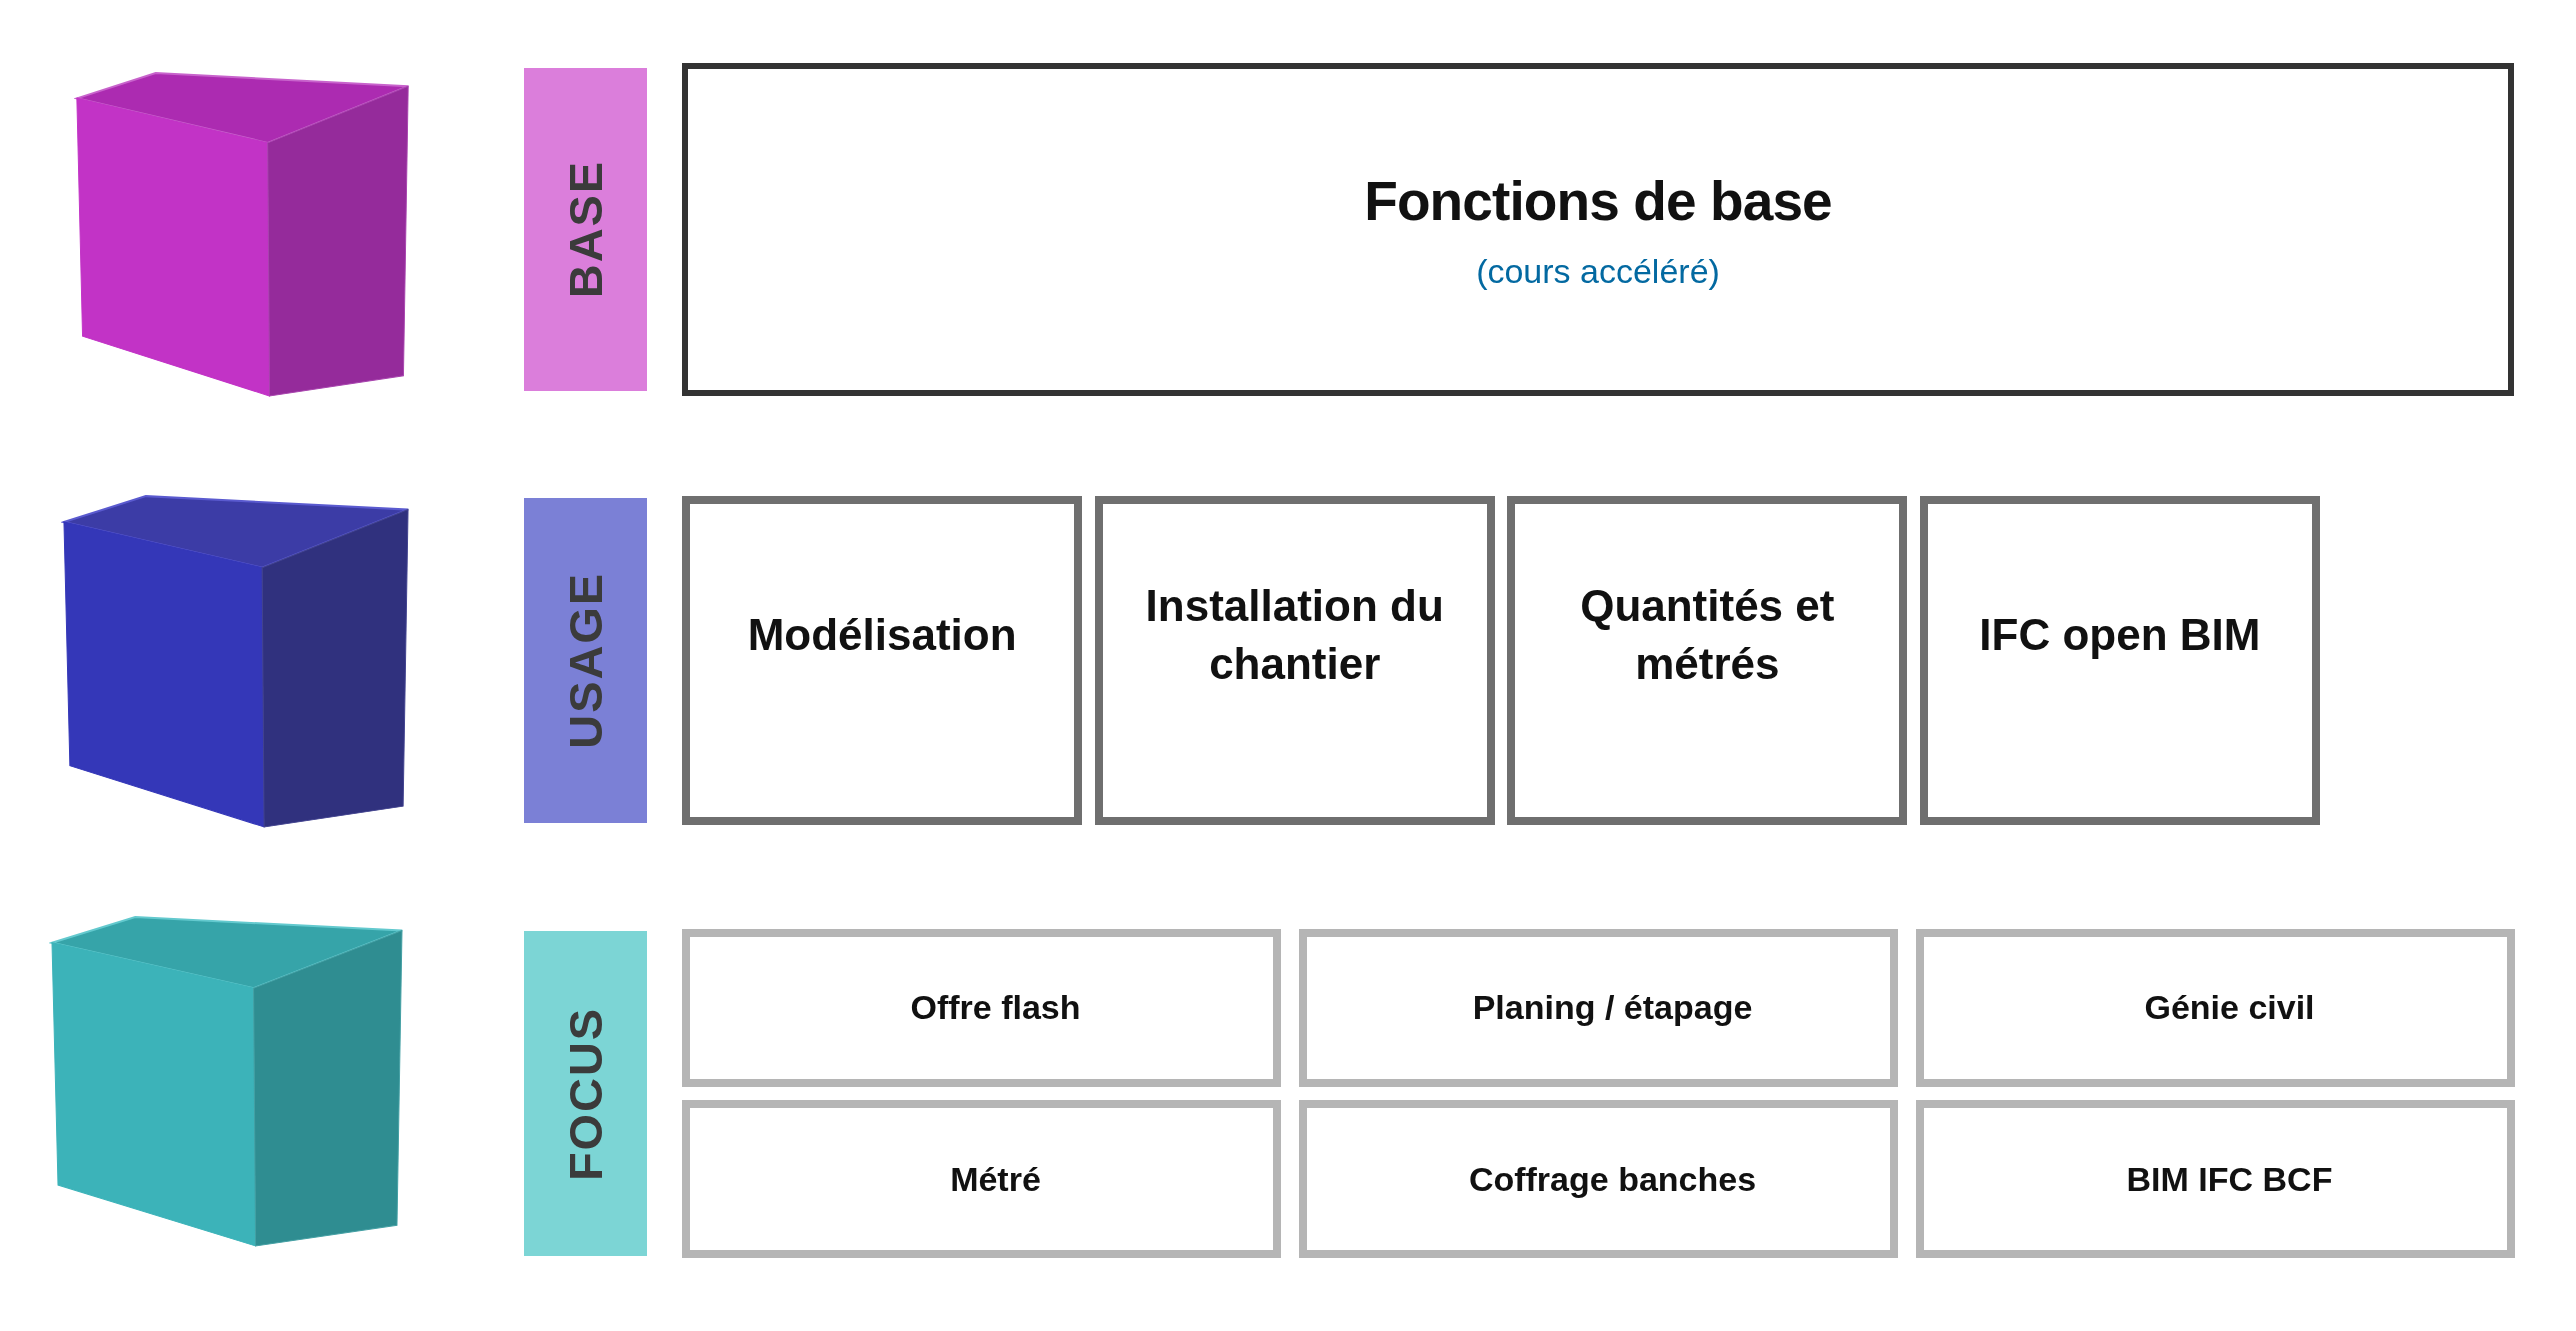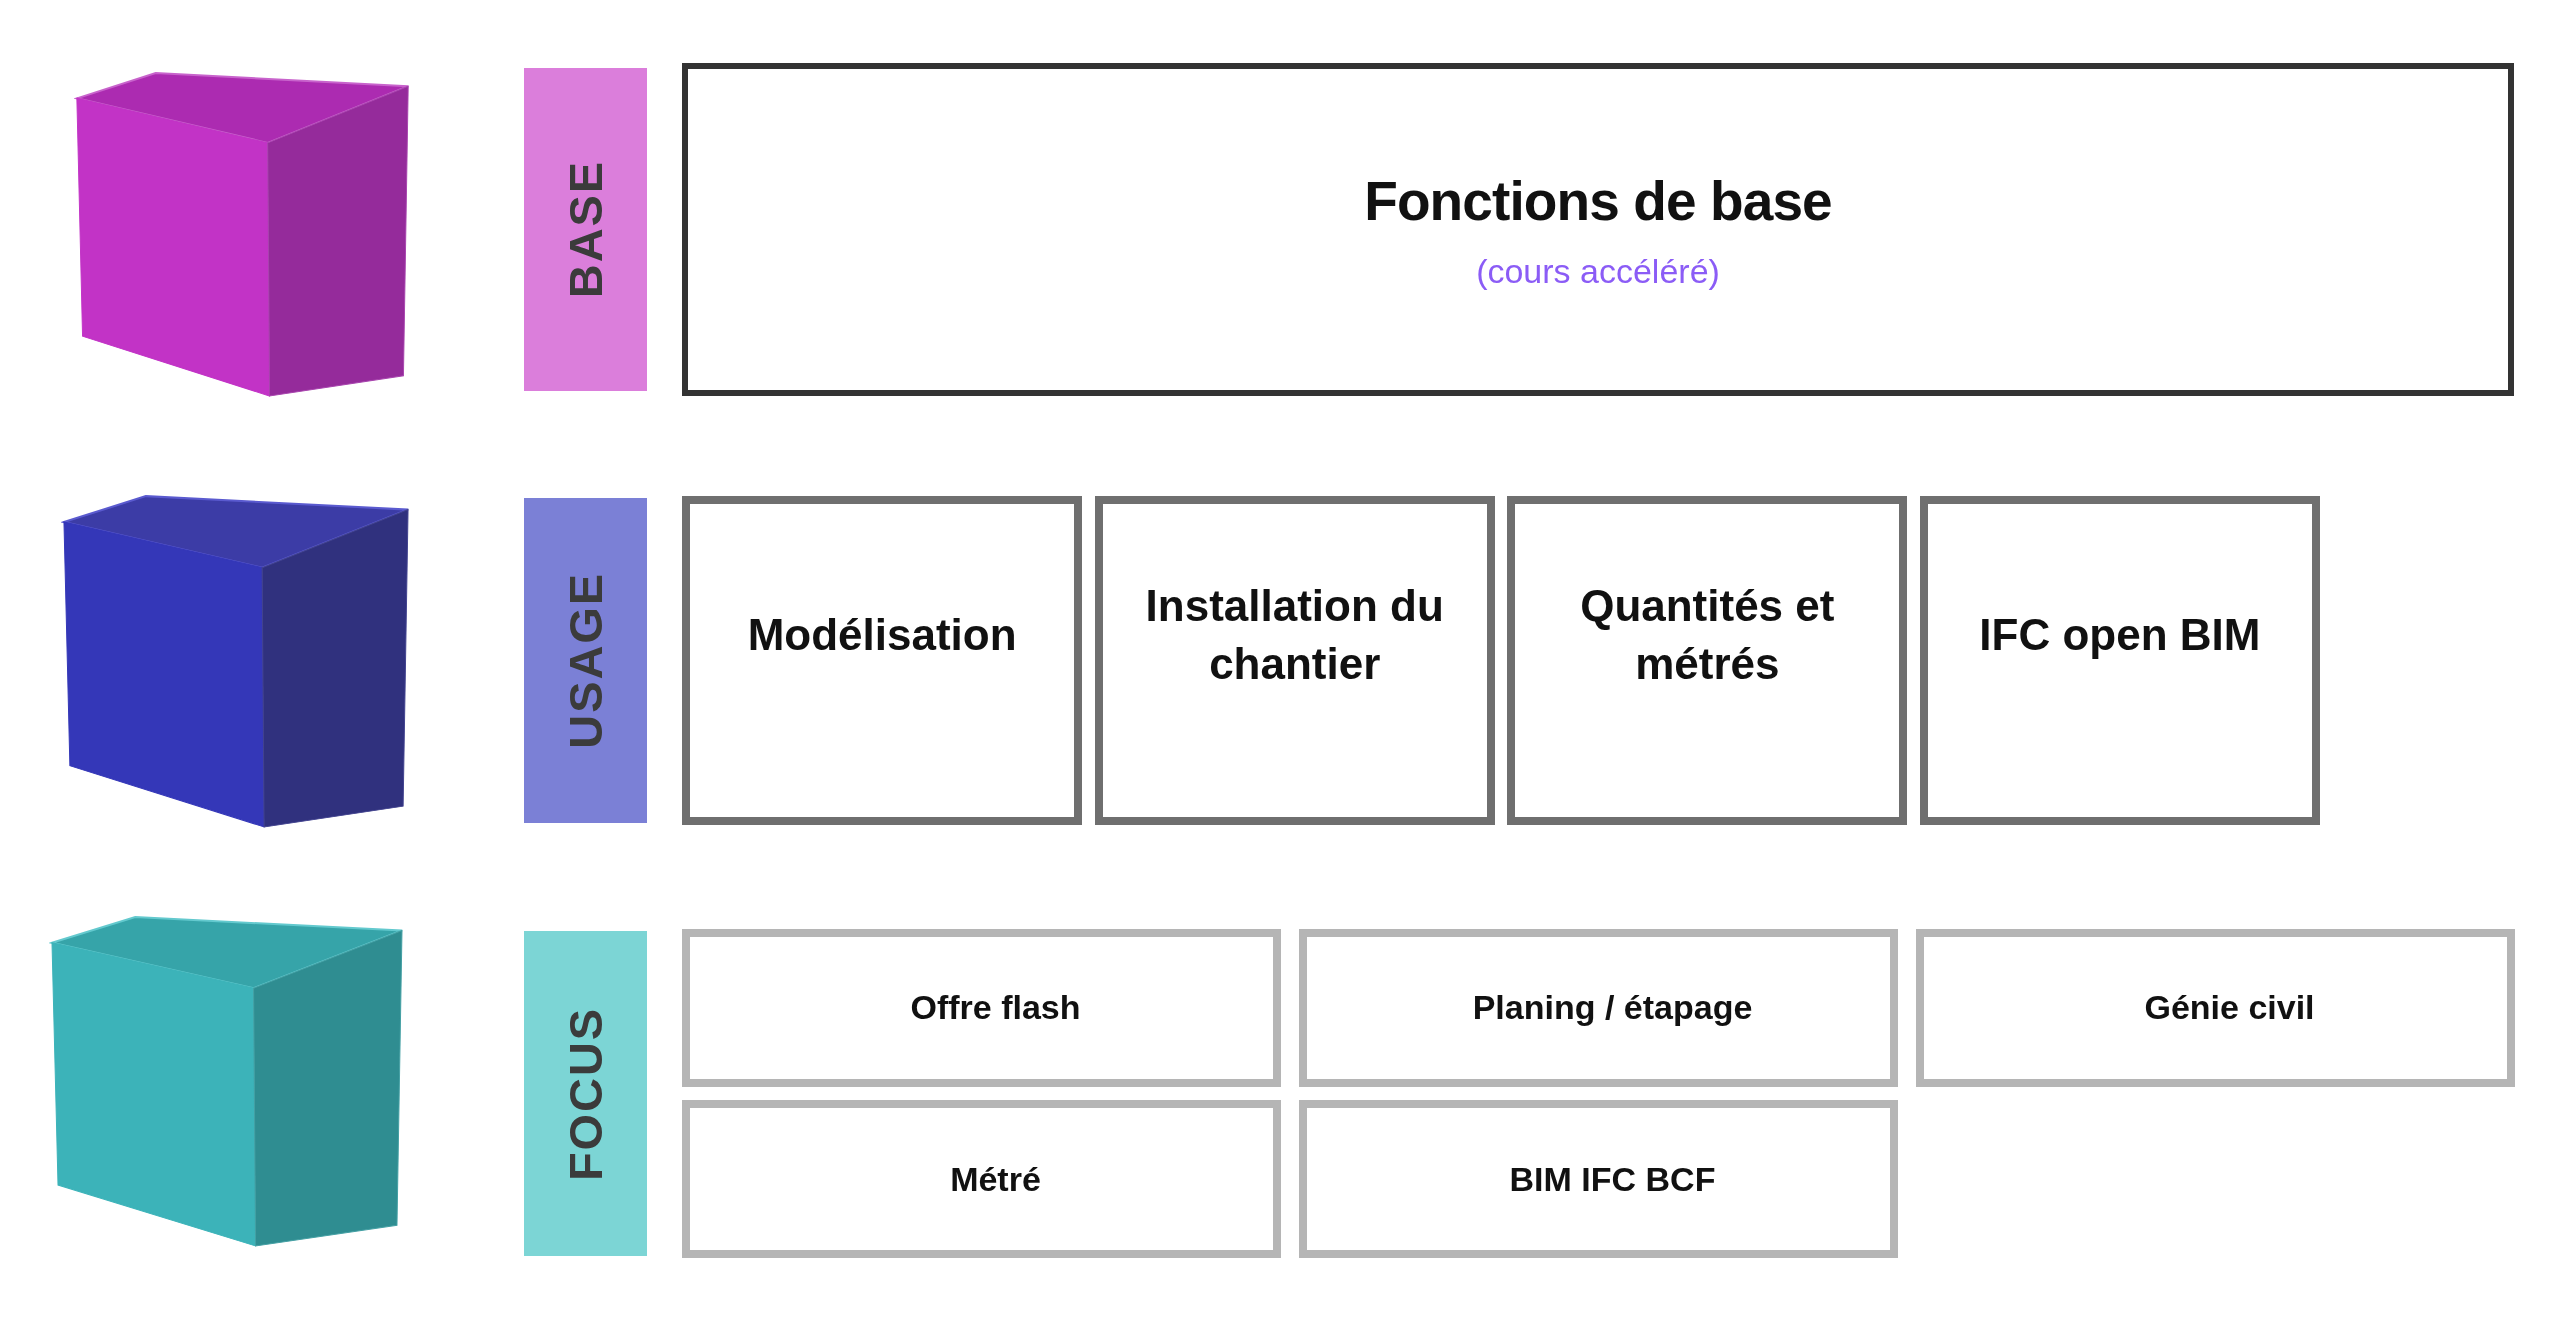--- a/index.html
+++ b/index.html
@@ -33,21 +33,21 @@
 
   
   .base-box{
     position:absolute;left:682px;top:63px;
     width:1820px;height:321px;
     border:6.6px solid #333333;background:#ffffff;
     display:flex;flex-direction:column;align-items:center;justify-content:center;
     gap:19px;text-align:center;
   }
   .base-title{font-size:55px;font-weight:bold;color:#111111;letter-spacing:-0.9px;}
-  .base-subtitle{font-size:34px;color:#8b5cf6;}
+  .base-subtitle{font-size:34px;color:#0369a1;}
 
   
   .usage-row{
     position:absolute;left:682px;top:496px;
     width:1638px;height:329px;
     display:flex;gap:12.3px;
   }
   .usage-box{
     flex:1;
     border:8.5px solid #6f6f6f;background:#ffffff;
@@ -131,17 +131,18 @@
 
   <div class="tag tag-focus">
     <span>FOCUS</span>
   </div>
 
   <div class="focus-grid">
     <div class="focus-box">Offre flash</div>
     <div class="focus-box">Planing / étapage</div>
     <div class="focus-box">Génie civil</div>
     <div class="focus-box">Métré</div>
+    <div class="focus-box">Coffrage banches</div>
     <div class="focus-box">BIM IFC BCF</div>
   </div>
 
 </div>
 
 
 </body></html>

